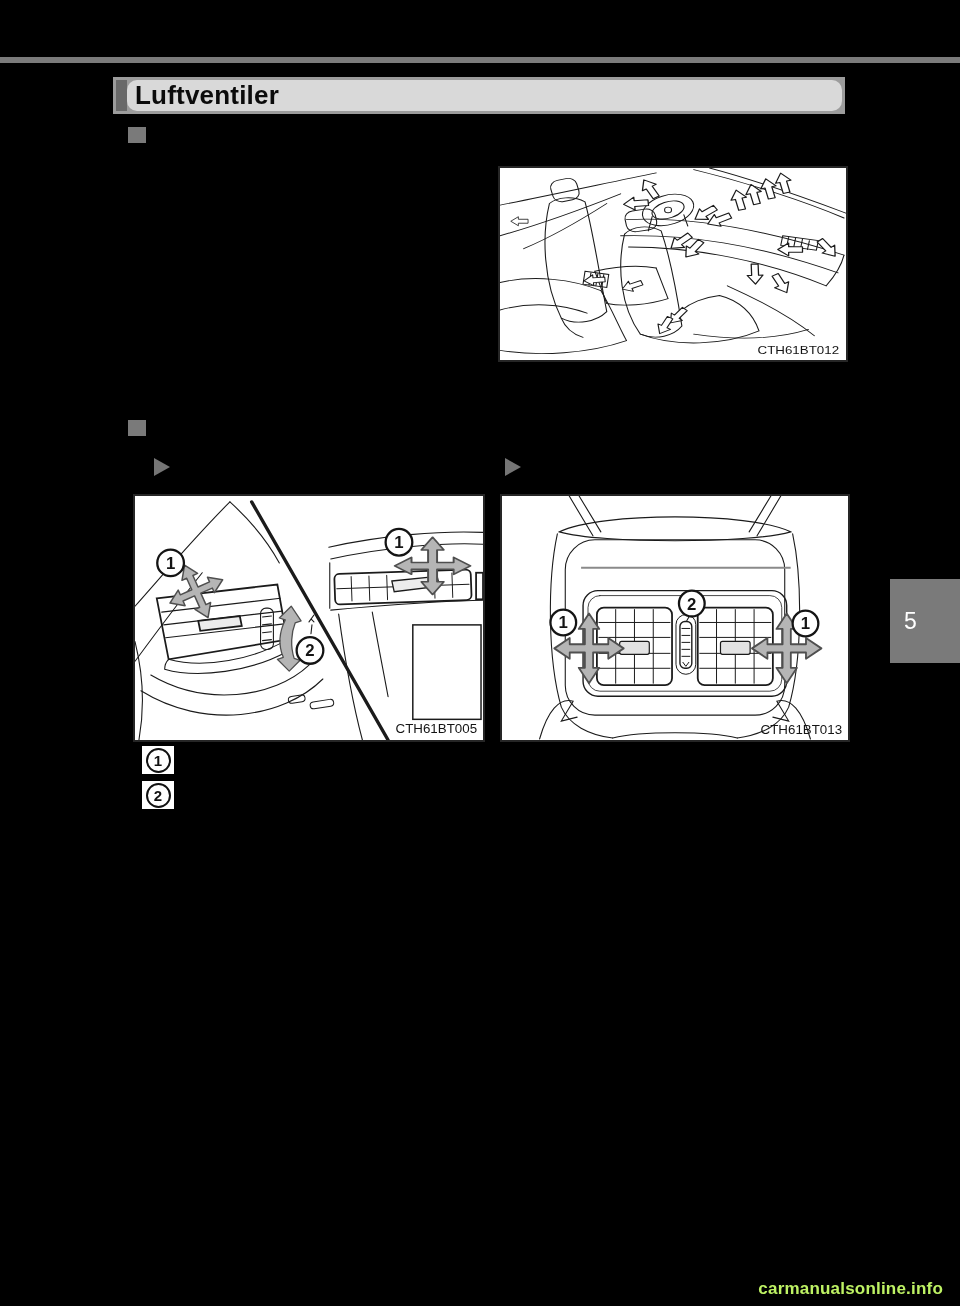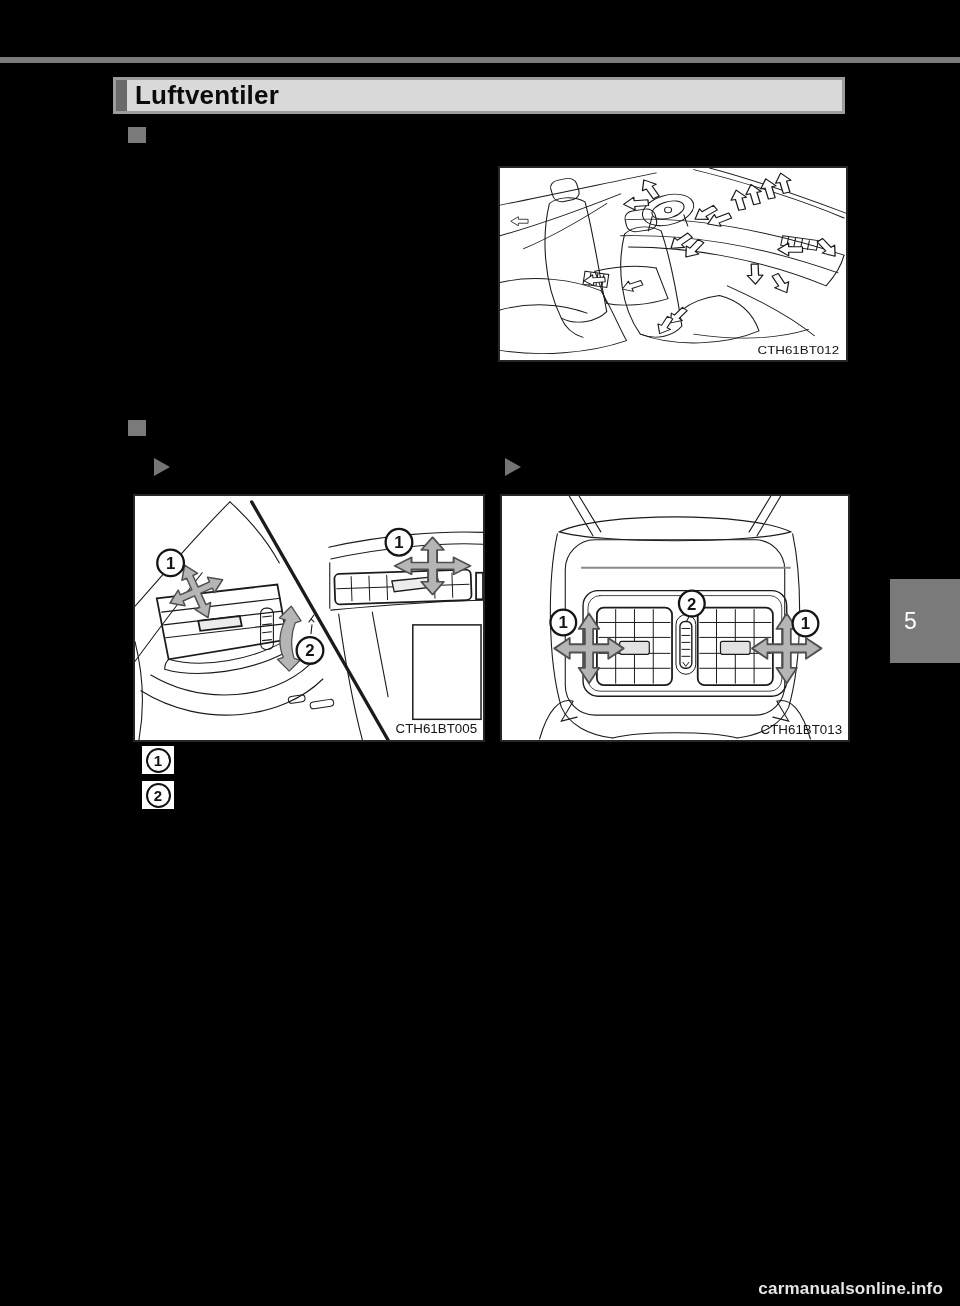--- a/index.html
+++ b/index.html
@@ -9,21 +9,21 @@
   }
   .abs { position:absolute; }
 
   
   #top-rule { left:0; top:57px; width:960px; height:6px; background:#7b7b7b; }
 
   
   #header-bar { left:113px; top:77px; width:732px; height:37px;
     background:#9c9c9c; padding:3px; box-sizing:border-box; display:flex; }
   #header-accent { width:11px; background:#696969; }
-  #header-inner { flex:1; background:#d9d9d9; display:flex; align-items:center; }
+  #header-inner { flex:1; background:#d9d9d9; display:flex; align-items:center;border-radius:10px; }
   #header-title { font-size:26px; font-weight:bold; color:#0b0b0b; padding-left:8px;
     letter-spacing:0.2px; }
 
   
   .bullet { width:18px; height:16px; background:#7a7a7a; }
   #bullet-1 { left:128px; top:127px; }
   #bullet-2 { left:128px; top:420px; }
 
   
   .tri { width:0; height:0; border-left:16px solid #757575;
@@ -55,21 +55,21 @@
     display:flex; align-items:center; justify-content:center;
     font-size:15px; font-weight:bold; color:#111; line-height:1; }
 
   
   #page-tab { left:890px; top:579px; width:70px; height:84px; background:#7a7a7a;
     display:flex; align-items:center; }
   #page-tab-num { color:#fff; font-size:23px; padding-left:14px; }
 
   
   #watermark { right:17px; top:1279px; font-size:17px; font-weight:bold;
-    color:#e5e5e5; letter-spacing:0.2px;text-align:right; }
+    color:#bef264; letter-spacing:0.2px;text-align:right; }
 </style>
 </head>
 <body>
 
 <div id="page">
 
   <svg width="0" height="0" style="position:absolute" aria-hidden="true">
     <defs>
       <path id="oa" d="M0,-13 L8,-2 L3.5,-2 L3.5,12 L-3.5,12 L-3.5,-2 L-8,-2 Z" fill="#ffffff" stroke="#1b1b1b" stroke-width="1.3" stroke-linejoin="round"></path>
       <path id="cx4" d="M-27,0 L-15,-8 L-15,-3.2 L-3.2,-3.2 L-3.2,-15 L-8,-15 L0,-27 L8,-15 L3.2,-15 L3.2,-3.2 L15,-3.2 L15,-8 L27,0 L15,8 L15,3.2 L3.2,3.2 L3.2,15 L8,15 L0,27 L-8,15 L-3.2,15 L-3.2,3.2 L-15,3.2 L-15,8 Z" fill="#b5b5b5" stroke="#4f4f4f" stroke-width="1.4" stroke-linejoin="round"></path>

